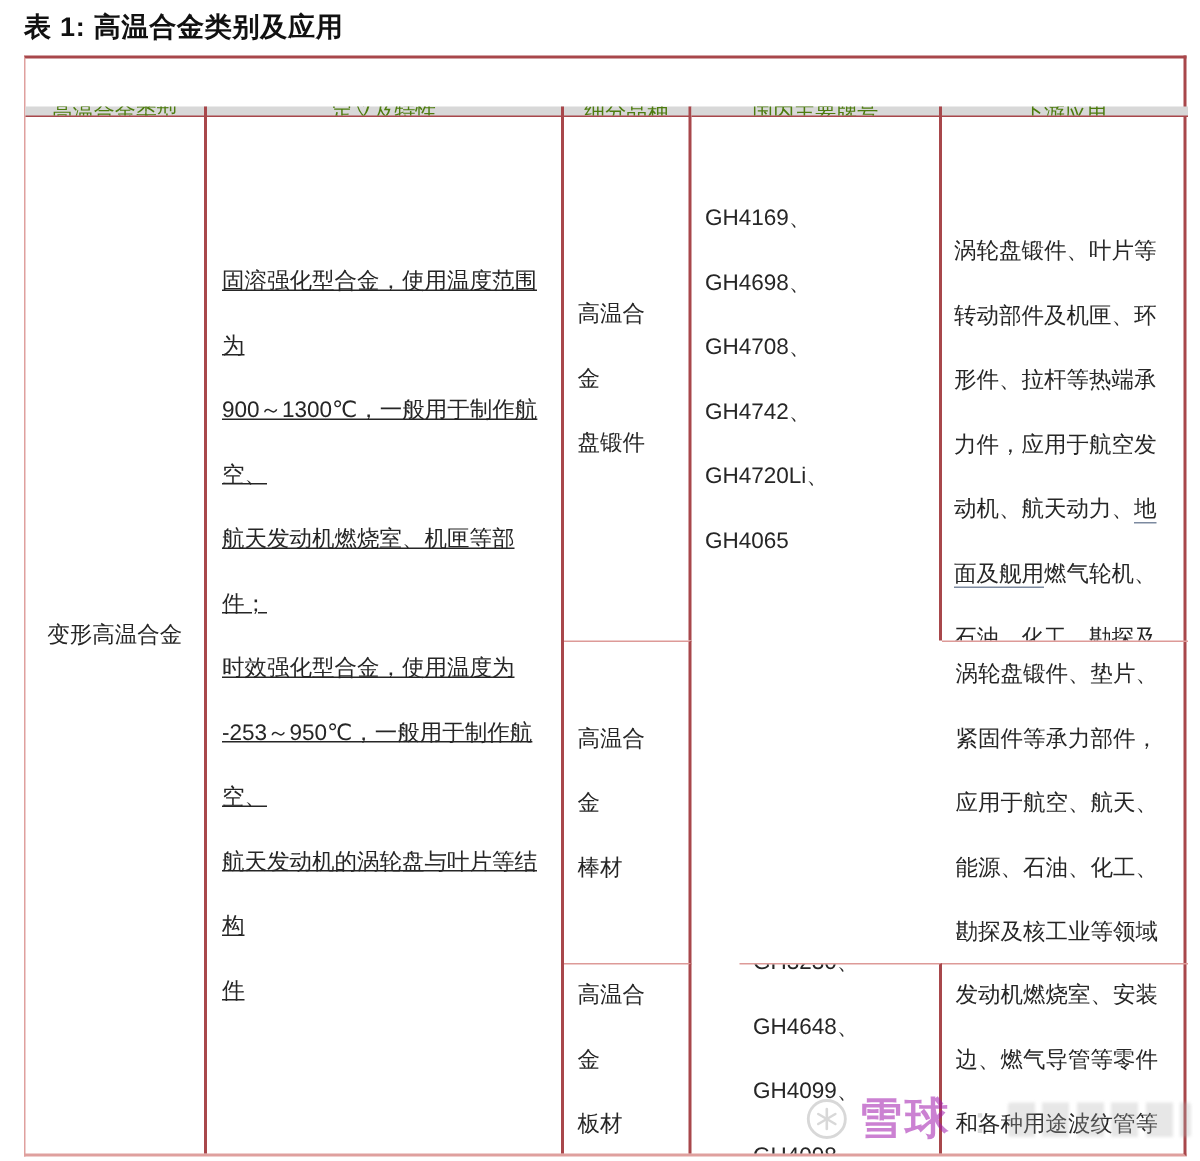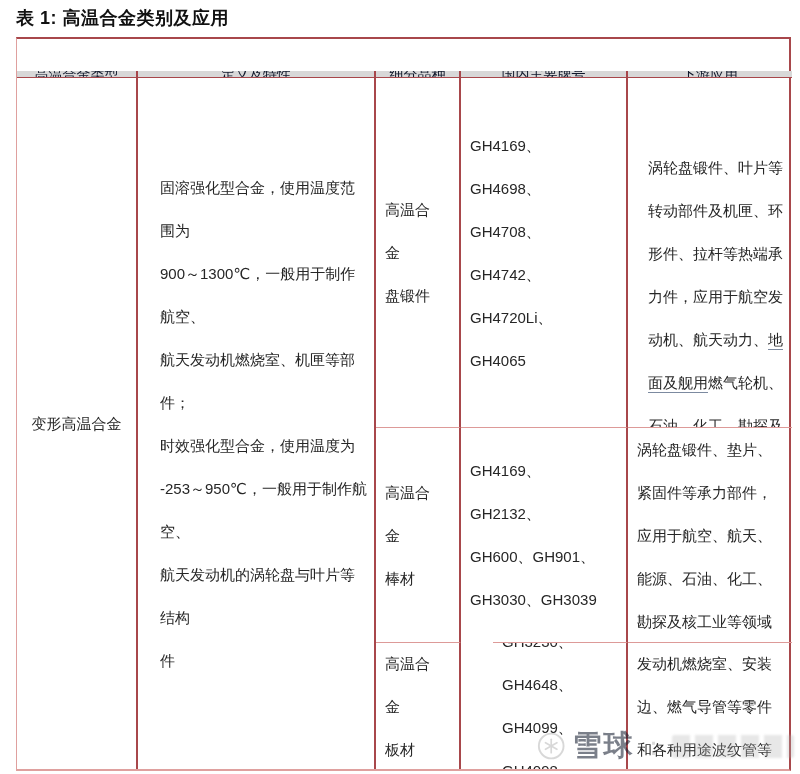--- a/index.html
+++ b/index.html
@@ -23,40 +23,40 @@
     box-sizing:border-box;
   }
   .cell{
     box-sizing:border-box;display:flex;align-items:center;
     font-size:15px;line-height:43px;white-space:pre-line;
     overflow:hidden;
   }
   .vline{border-right:2px solid #a8474b;}
   .hd{
     background:#d8d8d8;justify-content:center;text-align:right;
-    font-size:14px;line-height:18px;color:#0f172a;
+    font-size:14px;line-height:18px;color:#4d7c0f;
     border-bottom:1px solid #a8474b;white-space:nowrap;margin-top:32px;
   }
   .divtop{border-top:1px solid #dd9a98;}
   .pad-l{padding-left:9px;padding-right:20px;}
-  .pad-def{padding-left:22px;padding-right:6px;}
+  .pad-def{padding-left:10px;padding-right:6px;text-decoration:underline;}
   .center-h{justify-content:center;text-align:center;}
   .appcell{display:block;padding-top:2px;}
-  .app-inner{display:flex;align-items:center;height:100%;padding-left:20px;padding-right:2px;}
+  .app-inner{display:flex;align-items:center;height:100%;padding-left:8px;padding-right:2px;}
   u.link-u{
     text-decoration:underline;
     text-decoration-color:#7c8aa0;
     text-underline-offset:4px;
   }
   .watermark{
     position:absolute;left:536px;top:726px;height:40px;width:258px;
     display:flex;align-items:center;gap:6px;
     opacity:0.55;pointer-events:none;
   }
-  .wm-brand{font-size:29px;font-weight:bold;color:#0f172a;letter-spacing:2px;white-space:nowrap;}
+  .wm-brand{font-size:29px;font-weight:bold;color:#a21caf;letter-spacing:2px;white-space:nowrap;}
   .wm-sep{font-size:26px;color:#bdbdbd;}
   .wm-blur{
     width:128px;height:23px;border-radius:2px;filter:blur(1.2px);
     background:repeating-linear-gradient(90deg, rgba(175,175,175,.55) 0 18px, rgba(175,175,175,0) 18px 23px);
   }
 </style>
 </head>
 <body>
 
 <div class="doc-title">表 1: 高温合金类别及应用</div>
@@ -94,23 +94,20 @@
 动机、航天动力、</span><u class="link-u">地
 面及舰用</u><span>燃气轮机、
 石油、化工、勘探及
 核工业等领域</span>
       </span>
     </div>
   </div>
 
   <div class="cell vline pad-l divtop" style="grid-column:3;grid-row:3;">高温合金
 棒材</div>
-  <div class="cell vline pad-l divtop" style="grid-column:4;grid-row:3;">GH4169、GH2132、
-GH600、GH901、
-GH3030、GH3039</div>
   <div class="cell pad-l divtop" style="grid-column:5;grid-row:3;">涡轮盘锻件、垫片、
 紧固件等承力部件，
 应用于航空、航天、
 能源、石油、化工、
 勘探及核工业等领域</div>
 
   <div class="cell vline pad-l divtop" style="grid-column:3;grid-row:4;">高温合金
 板材</div>
   <div class="cell vline pad-l divtop" style="grid-column:4;grid-row:4;margin-left:32px;">GH4169、GH3230、
 GH4648、GH4099、

